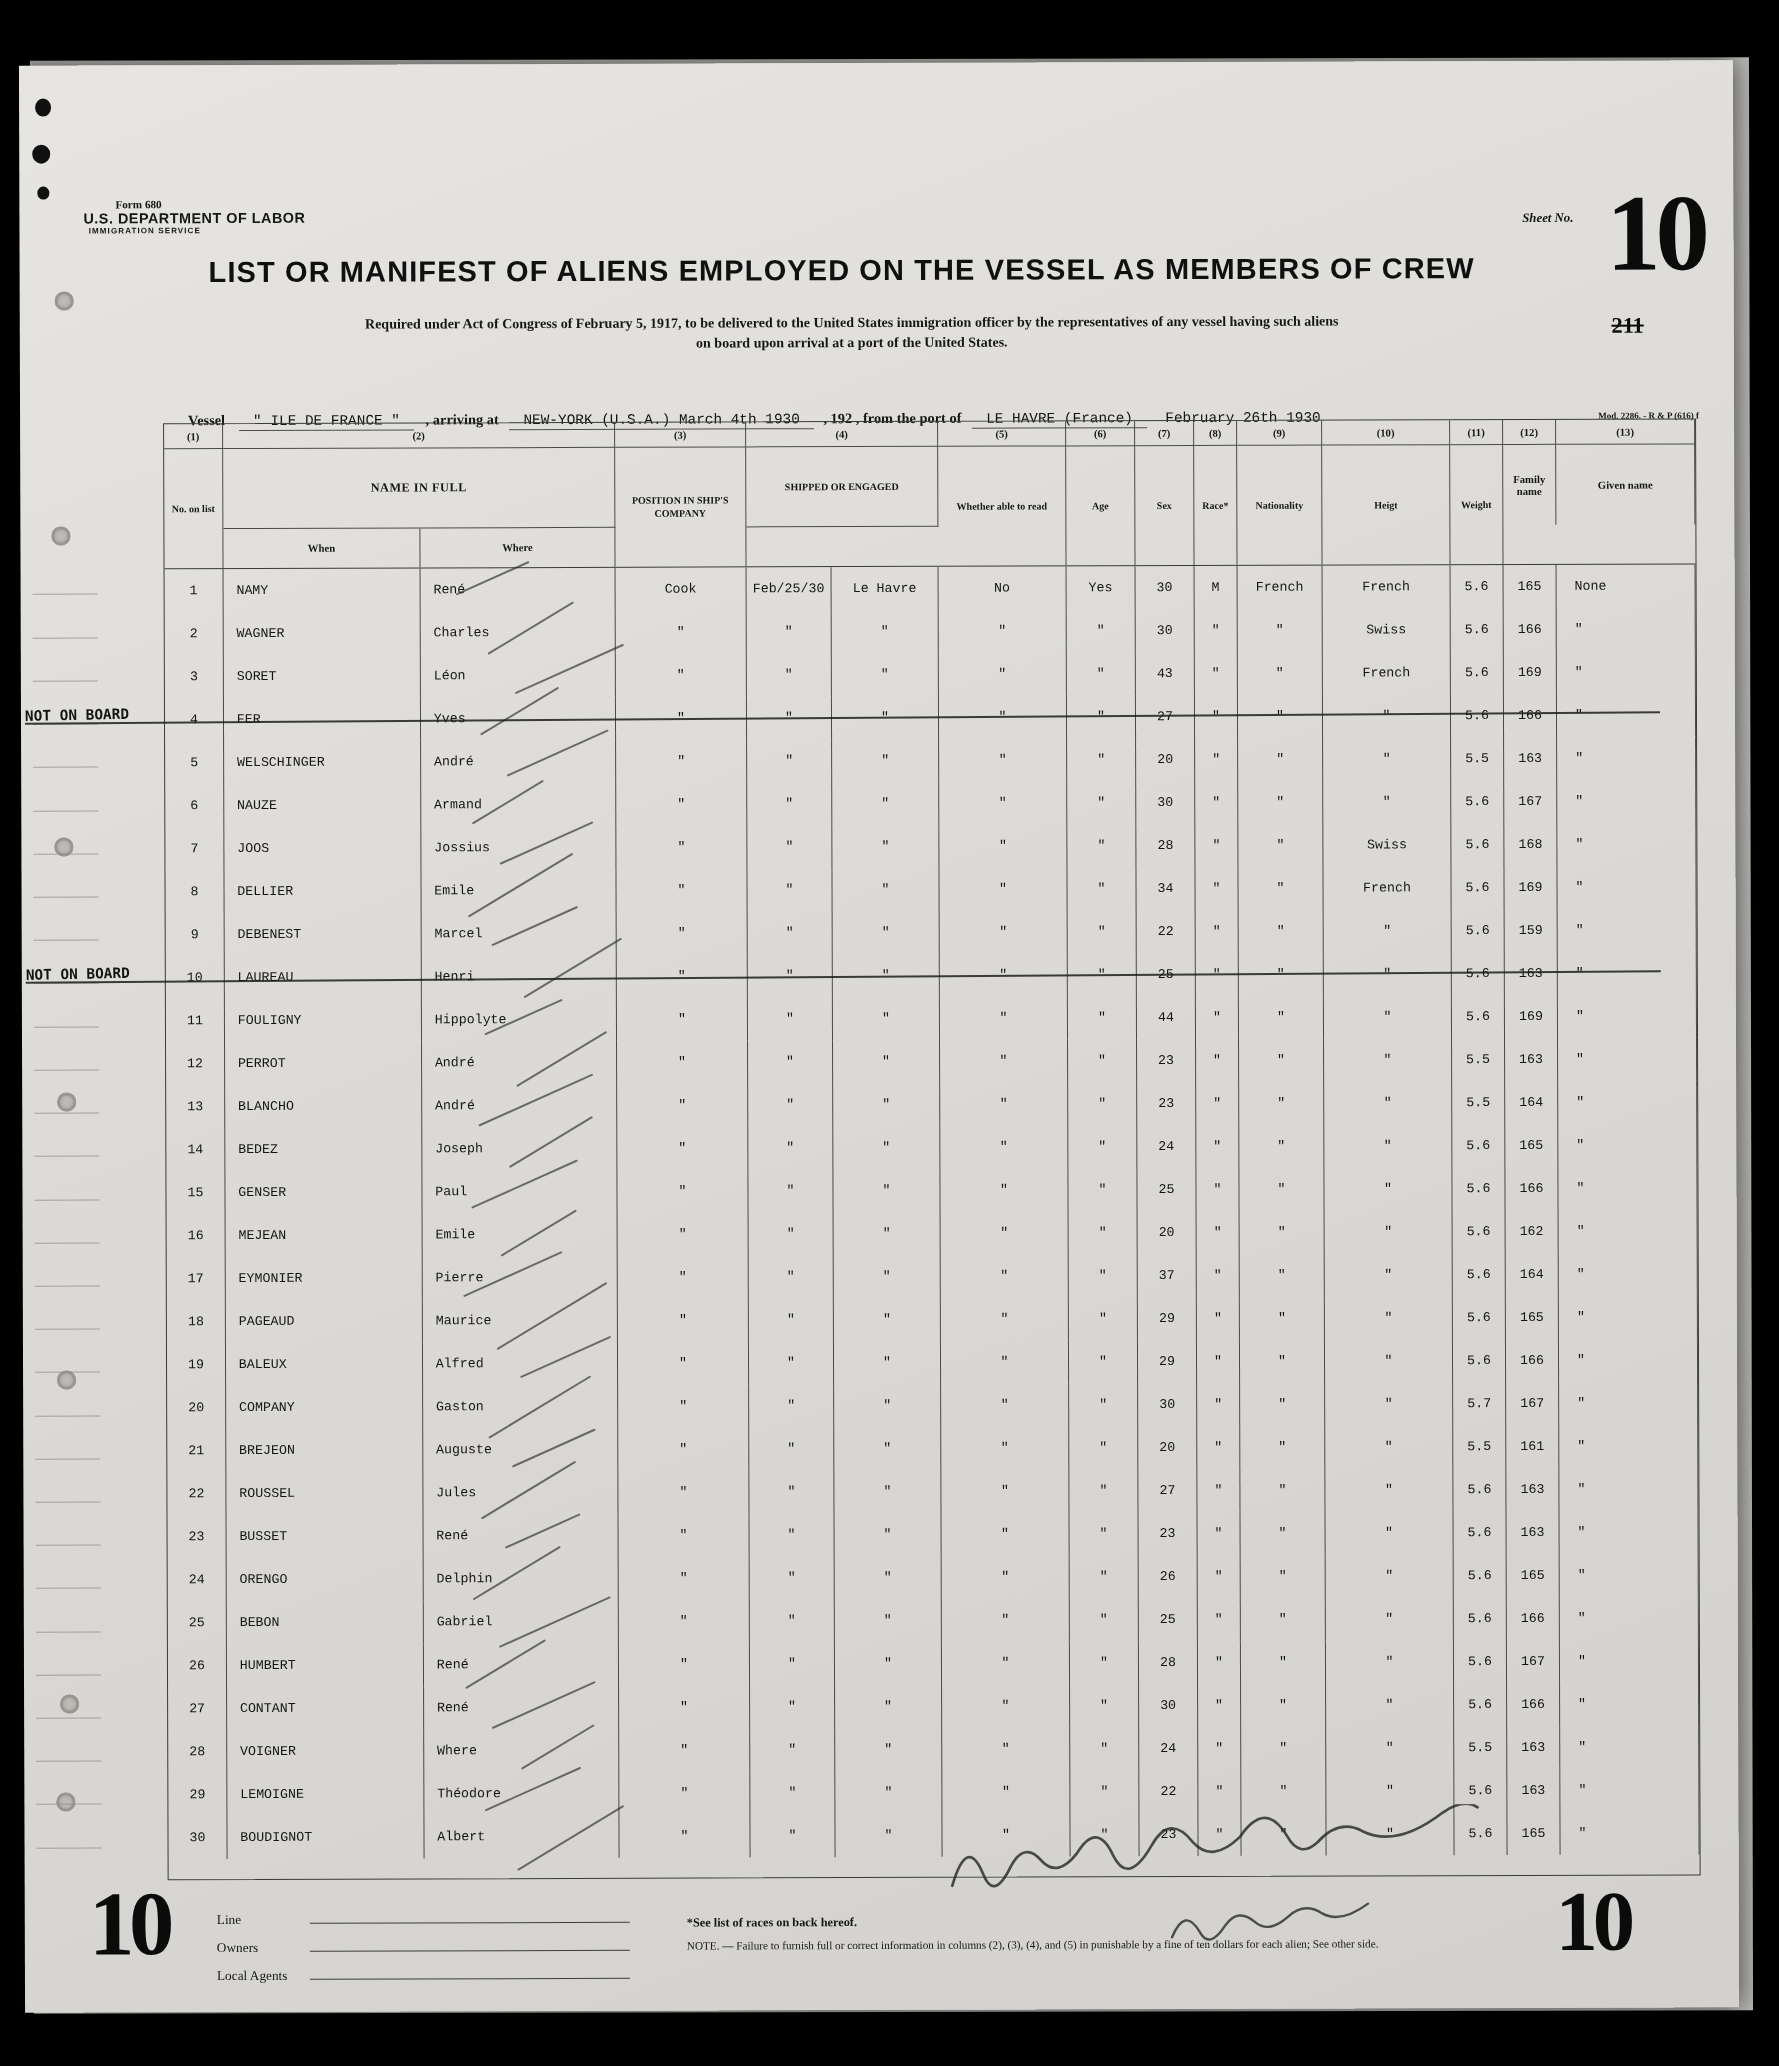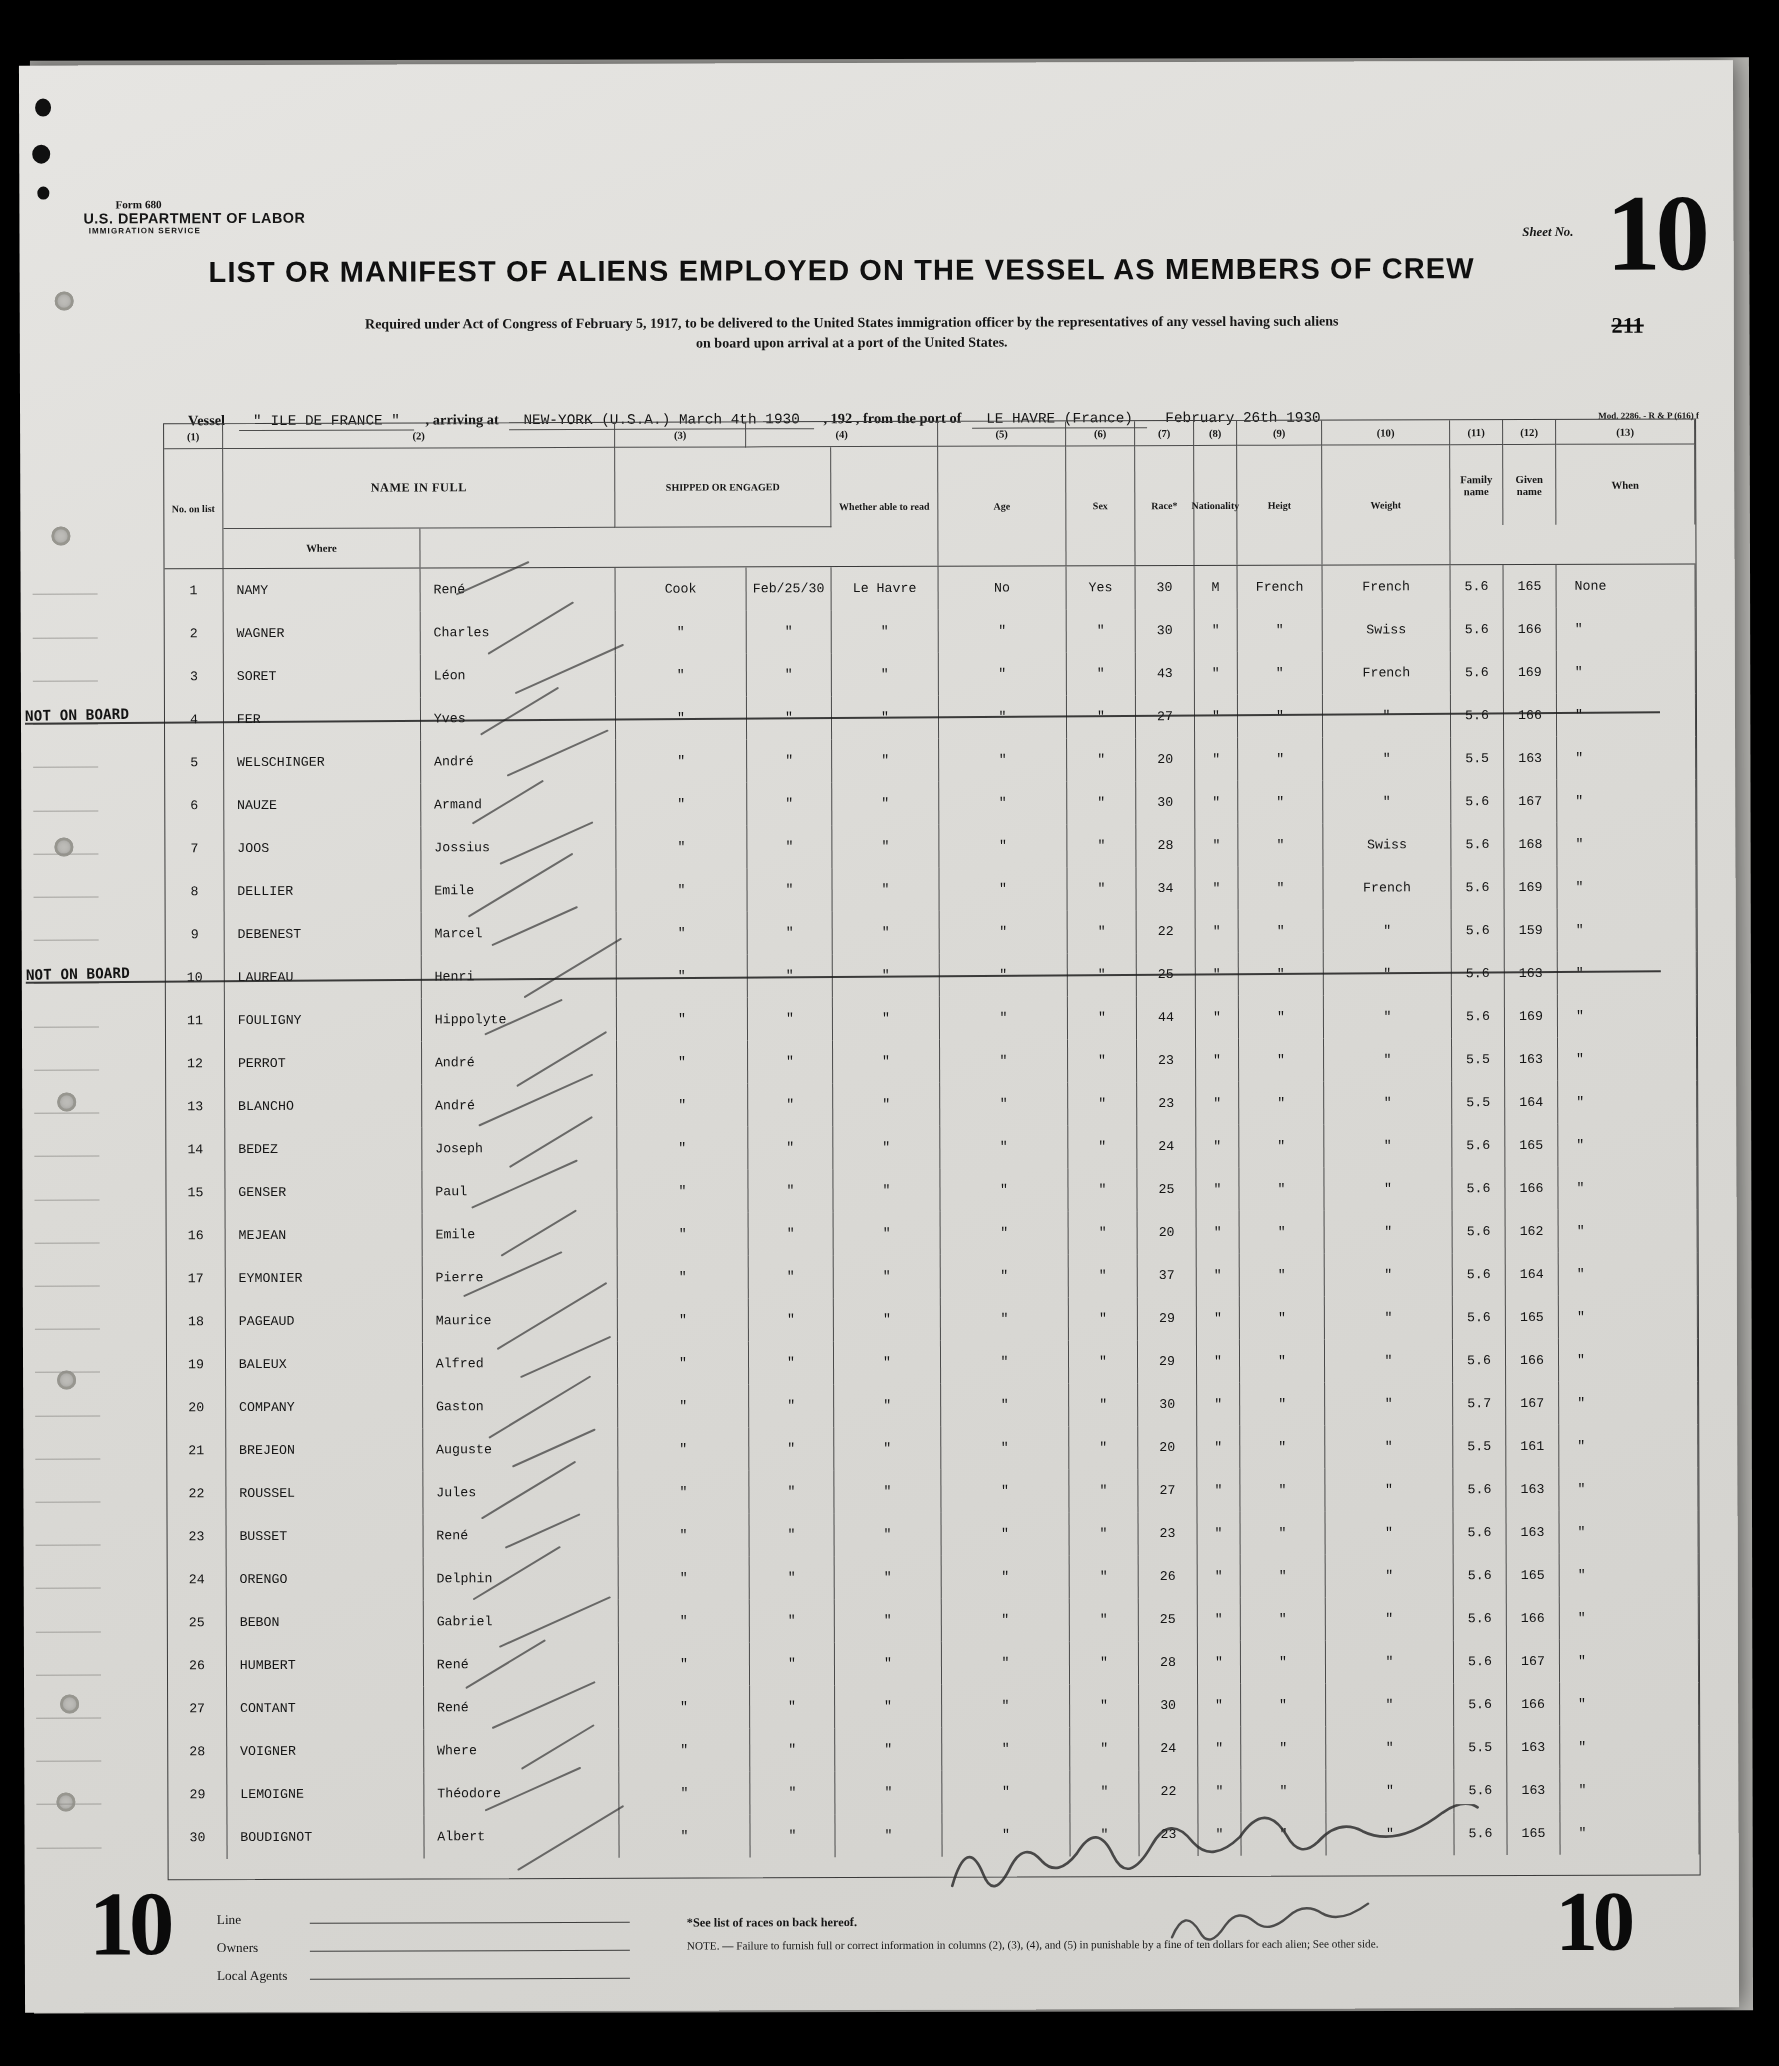--- a/index.html
+++ b/index.html
@@ -10,21 +10,21 @@
     background:linear-gradient(160deg,#e6e5e2 0%,#dbdad6 45%,#d2d1cd 100%);
     box-shadow:0 0 27px rgba(0,0,0,.65);transform:rotate(-.18deg);}
   .hole{position:absolute;width:19px;height:19px;border-radius:50%;background:#bdbcb8;
     box-shadow:inset 0 0 0 2.7px #97968f, inset 0 0 6.4px rgba(0,0,0,.35);}
   .inkblob{position:absolute;border-radius:50%;background:#101010;}
   
   .formid{position:absolute;left:64px;top:133px;line-height:1.15;}
   .formid .f1{font:700 11.2px "Liberation Serif",serif;padding-left:32px;}
   .formid .f2{font:700 14.4px "Liberation Sans",sans-serif;letter-spacing:0.5px;}
   .formid .f3{font:700 8px "Liberation Sans",sans-serif;letter-spacing:1.1px;padding-left:5.3px;}
-  .sheetlabel{position:absolute;right:160px;top:164px;font:700 italic 12.8px "Liberation Serif",serif;}
+  .sheetlabel{position:absolute;right:160px;top:150px;font:700 italic 12.8px "Liberation Serif",serif;}
   .bignum{font-family:"Liberation Serif",serif;font-weight:900;color:#0b0b0b;line-height:.85;letter-spacing:-5.3px;}
   .bignum.top{position:absolute;right:29px;top:127px;font-size:109px;}
   .bignum.botleft{position:absolute;left:64px;top:1820px;font-size:91px;}
   .bignum.botright{position:absolute;right:109px;top:1824px;font-size:85px;}
   .stamp211{position:absolute;right:90px;top:252px;font:900 22.4px "Liberation Serif",serif;
     text-decoration:line-through;color:#0c0c0c;}
   .doctitle{position:absolute;left:139px;top:191px;width:1366px;text-align:center;
     font:700 29px "Liberation Sans",sans-serif;letter-spacing:1.1px;color:#101010;}
   .subtitle{position:absolute;left:160px;top:250px;width:1344px;text-align:center;
     font:700 14px "Liberation Serif",serif;line-height:1.45;}
@@ -127,20 +127,21 @@
       <div class="hnum">(7)</div>
       <div class="hnum">(8)</div>
       <div class="hnum">(9)</div>
       <div class="hnum">(10)</div>
       <div class="hnum">(11)</div>
       <div class="hnum">(12)</div>
       <div class="hnum">(13)</div>
 
       <div class="hcell rs2">No. on list</div>
       <div class="hname sp2">NAME IN FULL</div>
+      <div class="hcell rs2">POSITION IN SHIP'S COMPANY</div>
       <div class="hshipped sp2">SHIPPED OR ENGAGED</div>
       <div class="hcell rs2">Whether able to read</div>
       <div class="hcell rs2">Age</div>
       <div class="hcell rs2">Sex</div>
       <div class="hcell rs2">Race*</div>
       <div class="hcell rs2">Nationality</div>
       <div class="hcell rs2">Heigt</div>
       <div class="hcell rs2">Weight</div>
 
       <div class="hsub">Family name</div>

